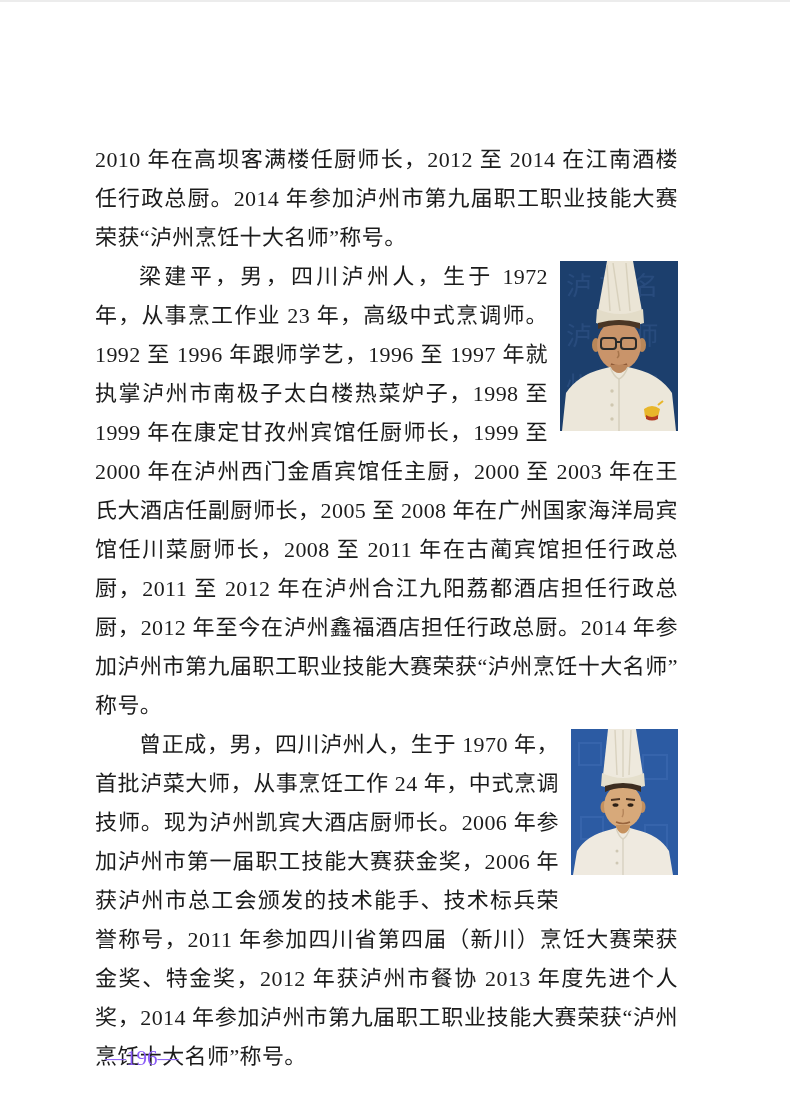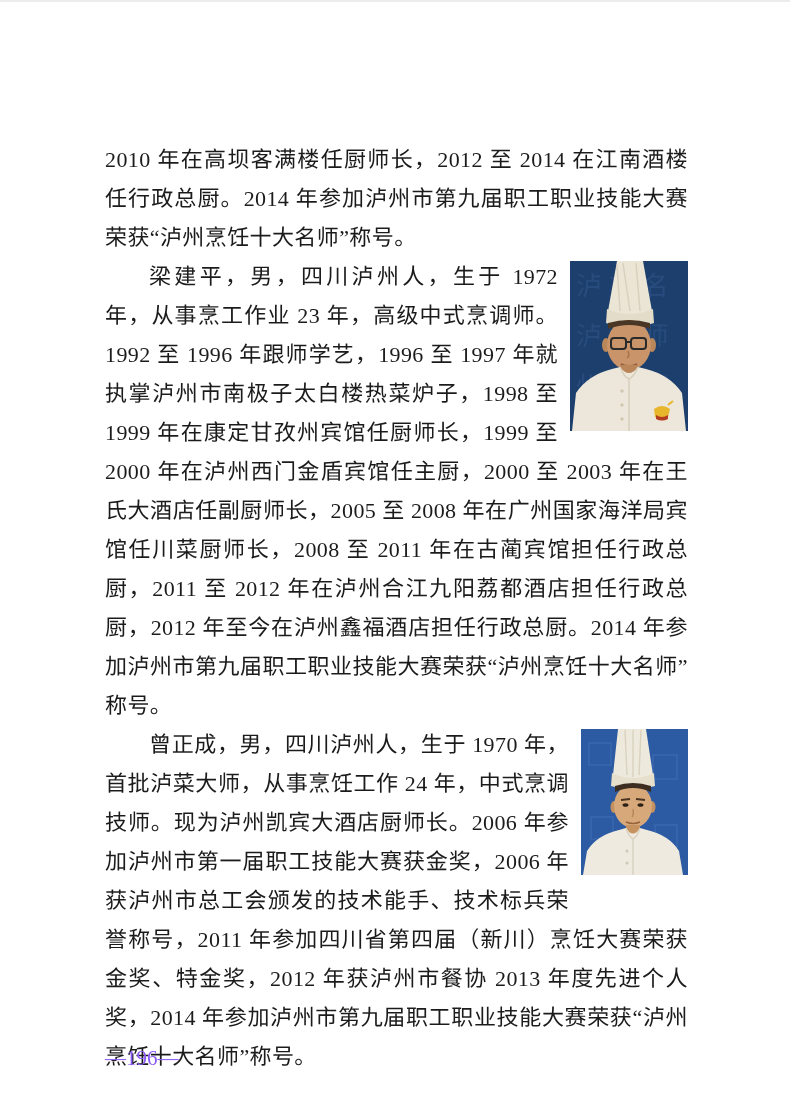--- a/index.html
+++ b/index.html
@@ -17,21 +17,21 @@
     color: #1b1b1b;
   }
   .scan-edge {
     position: absolute;
     top: 0; left: 0; right: 0;
     height: 2px;
     background: #ececec;
   }
   .content {
     position: absolute;
-    left: 105px;
+    left: 95px;
     top: 140px;
     width: 583px;
     font-size: 22px;
     line-height: 39px;
     text-align: justify;
     text-justify: inter-character;
     letter-spacing: 0.4px;
   }
   .content p {
     margin: 0;

